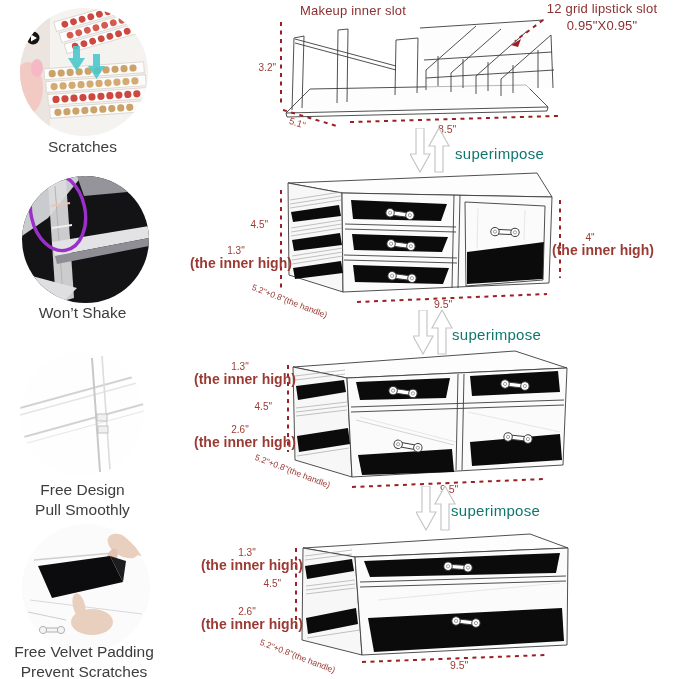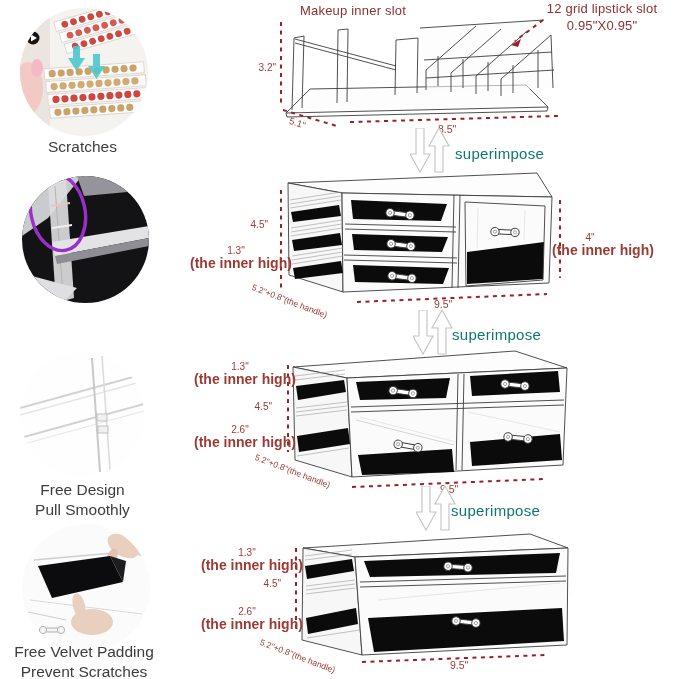--- a/index.html
+++ b/index.html
@@ -153,20 +153,21 @@
       <line x1="33" y1="10" x2="41" y2="120" stroke="#b9b0ac" stroke-width="1"></line>
       <line x1="29" y1="30" x2="48" y2="27" stroke="#e8c6b8" stroke-width="2"></line>
       <line x1="30" y1="52" x2="50" y2="49" stroke="#efefef" stroke-width="2"></line>
       <polygon points="30,66 127,50 127,62 33,80" fill="#e3e3e6"></polygon>
       <polygon points="33,80 127,62 127,70 35,88" fill="#8e8e94"></polygon>
       <polygon points="10,100 55,112 40,127 5,127" fill="#dfdfe2"></polygon>
       <ellipse cx="36" cy="36" rx="27" ry="39" transform="rotate(-12 36 36)" fill="none" stroke="#9b2fc9" stroke-width="3.4"></ellipse>
     </svg>
   </span>
   <div class="abs cap" style="left:5px;top:303px;width:155px">
+    <span style="display:block">Won’t Shake</span>
   </div>
 
   <span class="abs circle" style="left:20px;top:352px;width:124px;height:124px">
     <svg width="124" height="124" viewBox="0 0 124 124">
       <rect width="124" height="124" fill="#fefefe"></rect>
       <line x1="0" y1="56" x2="124" y2="22" stroke="#d2d2d2" stroke-width="2"></line>
       <line x1="0" y1="63" x2="124" y2="29" stroke="#e4e4e4" stroke-width="1.4"></line>
       <line x1="0" y1="86" x2="124" y2="52" stroke="#d2d2d2" stroke-width="2"></line>
       <line x1="0" y1="93" x2="124" y2="59" stroke="#e7e7e7" stroke-width="1.2"></line>
       <line x1="72" y1="6" x2="80" y2="120" stroke="#c8c8c8" stroke-width="2"></line>

